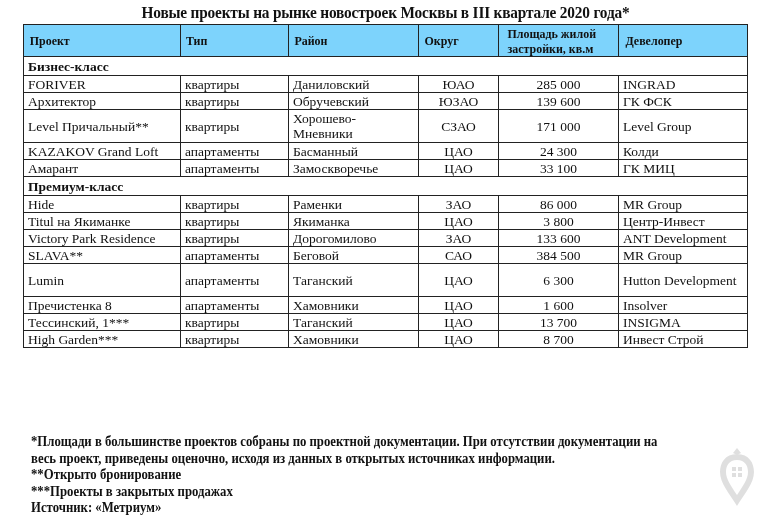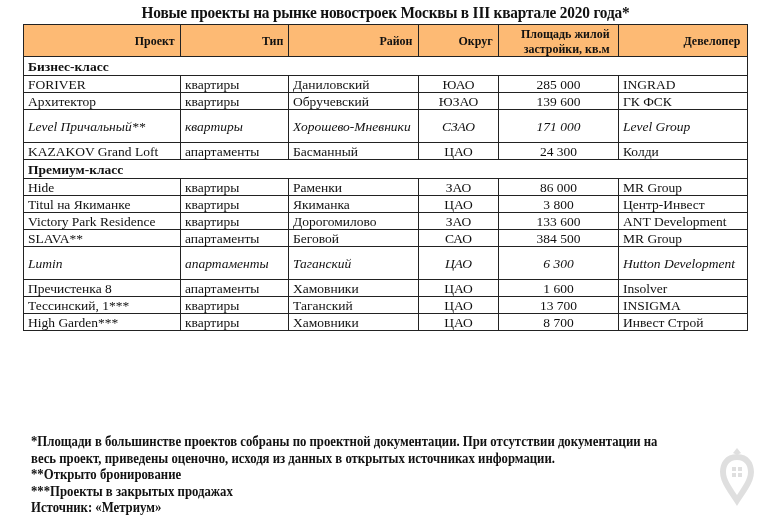--- a/index.html
+++ b/index.html
@@ -5,25 +5,25 @@
     html, body { margin: 0; padding: 0; background: #ffffff; }
     body { width: 771px; height: 516px; position: relative; overflow: hidden;
            font-family: "Liberation Serif", "DejaVu Serif", serif; color: #111; }
     .title { position: absolute; left: 0; top: 3px; width: 771px; text-align: center;
              font-weight: bold; font-size: 16.5px; letter-spacing: -0.2px; transform: scaleX(0.93); transform-origin: center; }
     table { position: absolute; left: 23px; top: 24px; width: 724px; border-collapse: collapse;
             table-layout: fixed; font-size: 13.5px; }
     col.c1 { width: 157px; } col.c2 { width: 108px; } col.c3 { width: 130px; }
     col.c4 { width: 80px; } col.c5 { width: 120px; } col.c6 { width: 129px; }
     th, td { border: 1px solid #222; padding: 0 4px; line-height: 15px; vertical-align: middle; }
-    thead th { background: #fdba74; font-weight: bold; font-size: 13px; text-align: right; height: 31px; line-height: 15px; }
+    thead th { background: #7dd3fc; font-weight: bold; font-size: 13px; text-align: left; height: 31px; line-height: 15px; }
     thead th .hcond { display: inline-block; transform: scaleX(0.92); }
     tr.section td { font-weight: bold; text-align: left; height: 18px; border-left: 1px solid #222; border-right: 1px solid #222; }
     tr.row td { height: 16px; }
-    tr.row.tall td { height: 32px; font-style: italic; }
+    tr.row.tall td { height: 32px; }
     td.center { text-align: center; }
     .notes { position: absolute; left: 31px; top: 434px; width: 720px; font-weight: bold; font-size: 14px;
              line-height: 16.5px; }
     .notes div { transform: scaleX(0.91); transform-origin: left; white-space: nowrap; }
     .watermark { position: absolute; left: 717px; top: 446px; width: 40px; height: 62px; opacity: 0.12; }
   </style>
 </head>
 <body>
 
 <div class="title">Новые проекты на рынке новостроек Москвы в III квартале 2020 года*</div>
@@ -75,20 +75,28 @@
       <td class="center">171 000</td>
       <td>Level Group</td>
     </tr>
     <tr class="row">
       <td>KAZAKOV Grand Loft</td>
       <td>апартаменты</td>
       <td>Басманный</td>
       <td class="center">ЦАО</td>
       <td class="center">24 300</td>
       <td>Колди</td>
+    </tr>
+    <tr class="row">
+      <td>Амарант</td>
+      <td>апартаменты</td>
+      <td>Замоскворечье</td>
+      <td class="center">ЦАО</td>
+      <td class="center">33 100</td>
+      <td>ГК МИЦ</td>
     </tr>
 
     <tr class="section">
       <td colspan="6">Премиум-класс</td>
     </tr>
     <tr class="row">
       <td>Hide</td>
       <td>квартиры</td>
       <td>Раменки</td>
       <td class="center">ЗАО</td>

